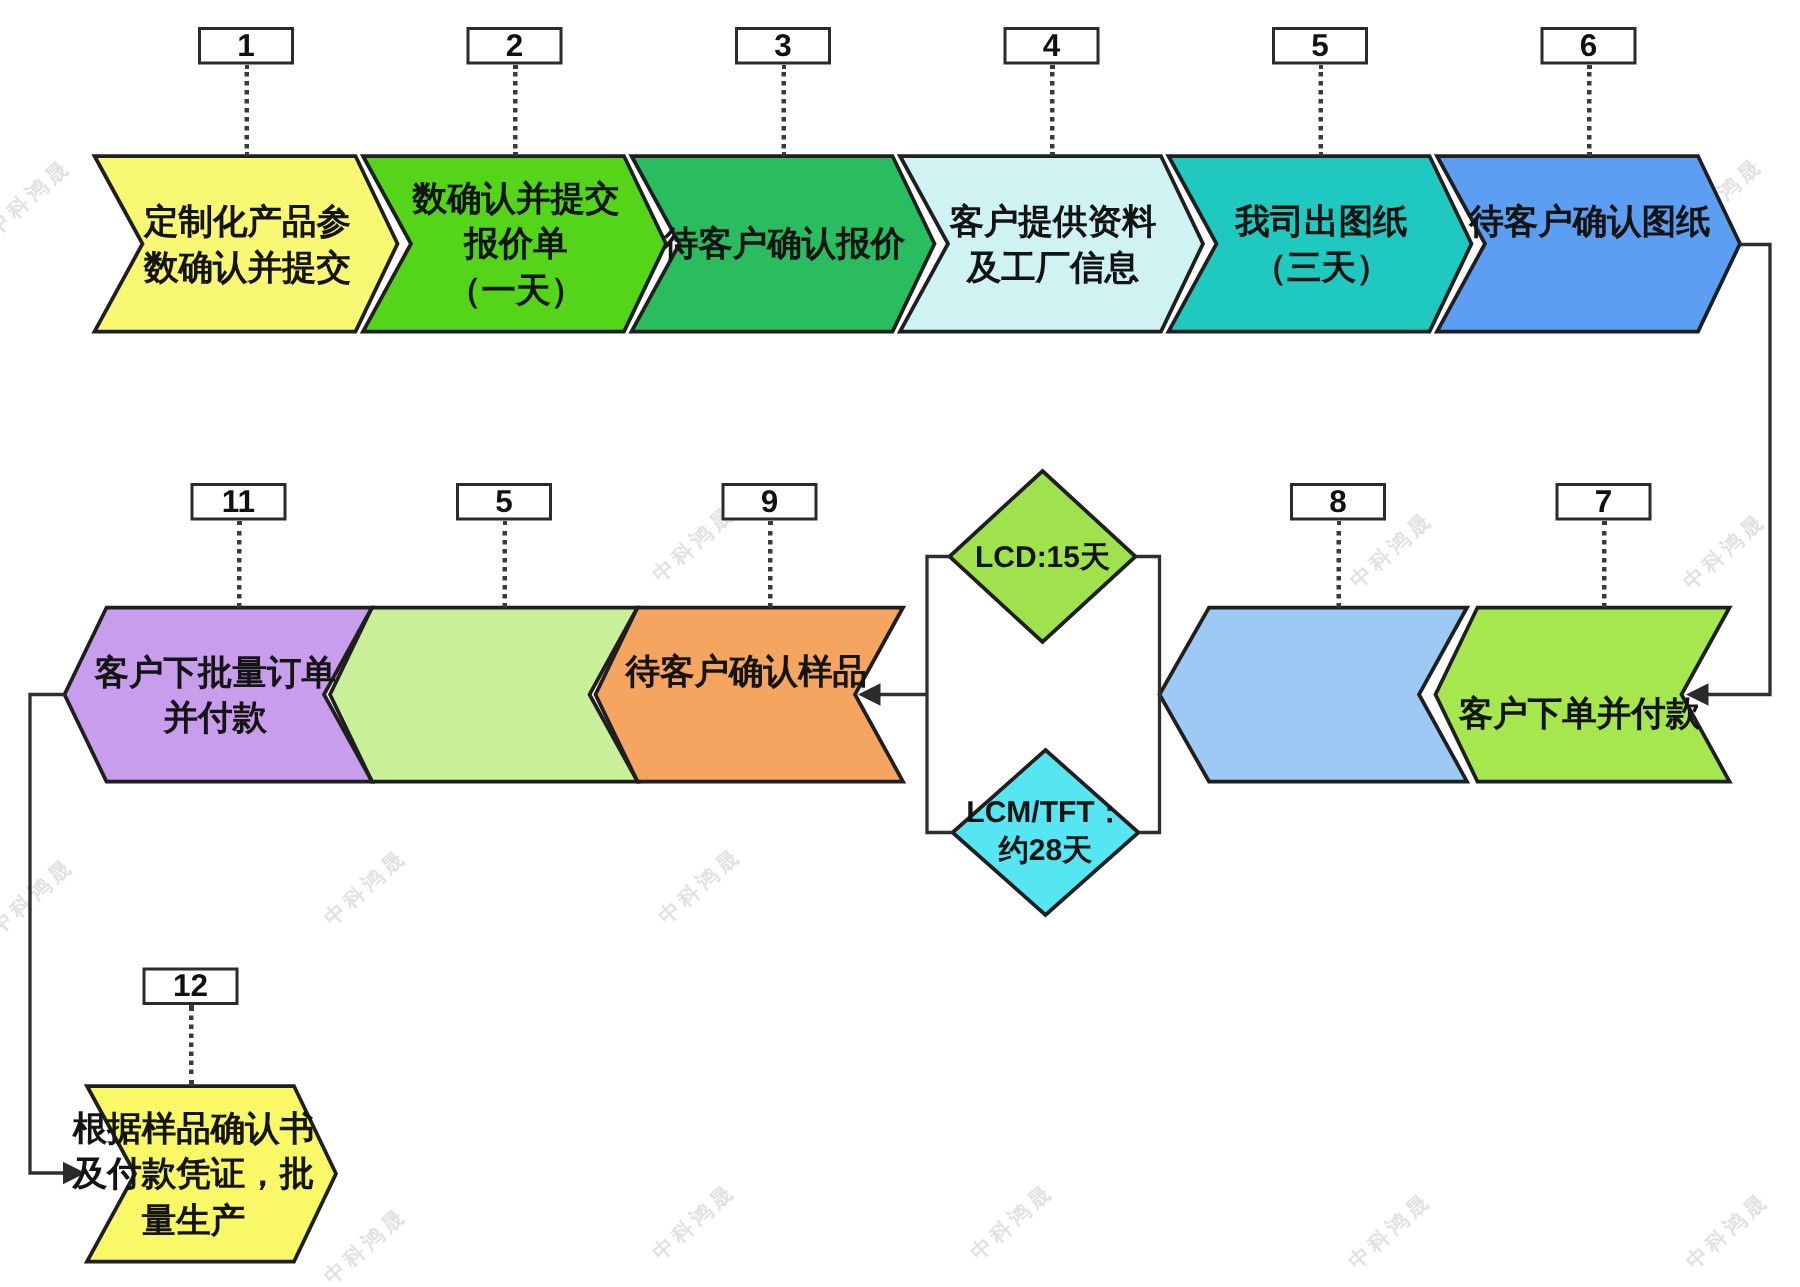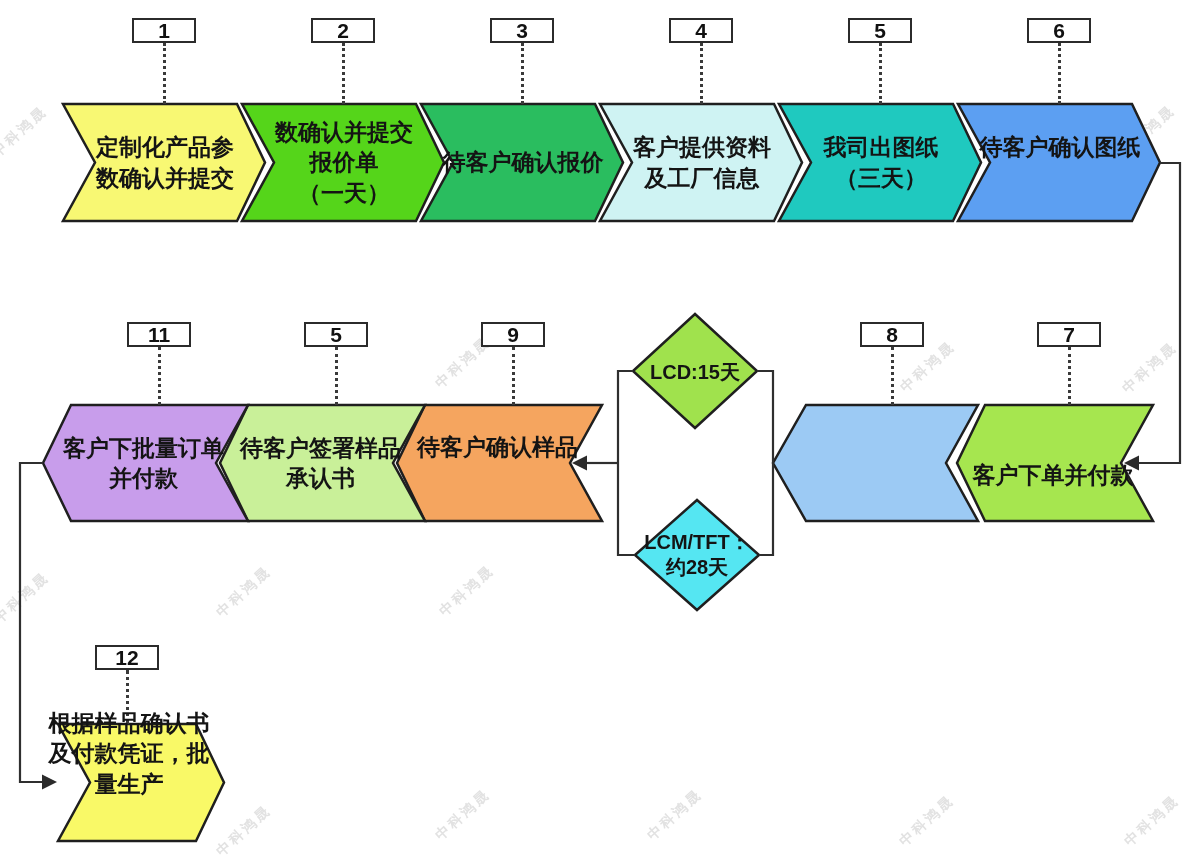--- a/index.html
+++ b/index.html
@@ -118,26 +118,24 @@
 （一天）</div>
   <div class="step-label" style="left:435px;top:104px;width:176px;height:117px">待客户确认报价</div>
   <div class="step-label" style="left:614px;top:104px;width:176px;height:117px">客户提供资料
 及工厂信息</div>
   <div class="step-label" style="left:793px;top:104px;width:176px;height:117px">我司出图纸
 （三天）</div>
   <div class="step-label" style="left:972px;top:104px;width:176px;height:87px">待客户确认图纸</div>
 
   <div class="step-label" style="left:961px;top:405px;width:184px;height:140px">客户下单并付款</div>
   <div class="step-label" style="left:401px;top:405px;width:193px;height:84px">待客户确认样品</div>
-  <div class="step-label" style="left:224px;top:405px;width:193px;height:116px">待客户签署样品
-承认书</div>
   <div class="step-label" style="left:47px;top:405px;width:193px;height:116px">客户下批量订单
 并付款</div>
 
-  <div class="step-label" style="left:44px;top:695px;width:170px;height:117px">根据样品确认书
+  <div class="step-label" style="left:44px;top:724px;width:170px;height:117px">根据样品确认书
 及付款凭证，批
 量生产</div>
 
   <div class="diamond-label" style="left:625px;top:342px;width:140px;height:60px">LCD:15天</div>
   <div class="diamond-label" style="left:627px;top:524px;width:140px;height:62px">LCM/TFT：
 约28天</div>
 
 </div>
 
 </body></html>

